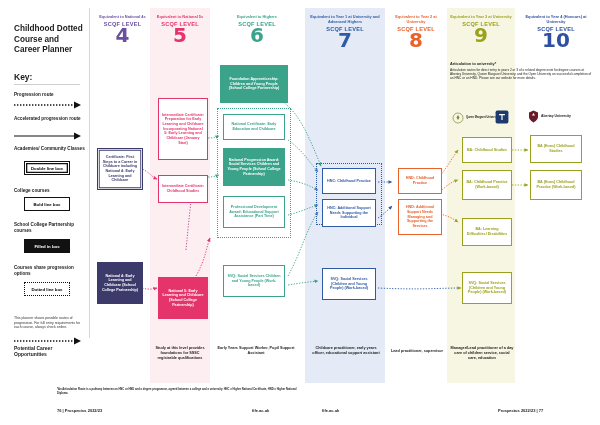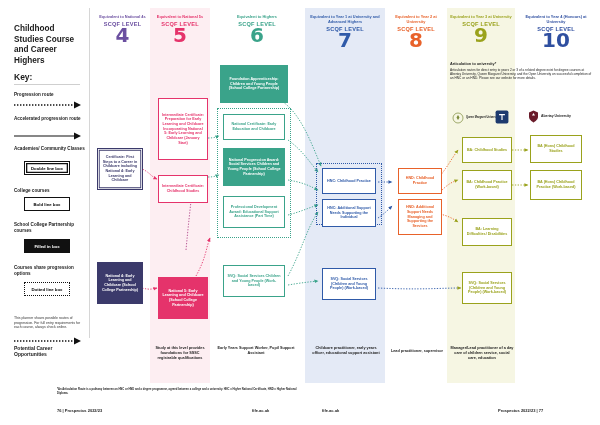--- a/index.html
+++ b/index.html
@@ -91,21 +91,21 @@
 
   <div class="band b4"></div>
   <div class="band b5"></div>
   <div class="band b6"></div>
   <div class="band b7"></div>
   <div class="band b8"></div>
   <div class="band b9"></div>
   <div class="band b10"></div>
 
   <div id="keypanel">
-    <div id="title">Childhood Studies Course and Career Highers</div>
+    <div id="title">Childhood Dotted Course and Career Planner</div>
     <div id="keyword">Key:</div>
     <div id="keyrule"></div>
 
     <div class="kl" style="top:92px;">Progression route</div>
     <div class="karrow" style="top:101px;">
       <svg width="70" height="8" viewBox="0 0 70 8">
         <line x1="0" y1="4" x2="60" y2="4" stroke="#111" stroke-width="1.3" stroke-dasharray="1.4 1.6"></line>
         <path d="M60,0.6 L67,4 L60,7.4 Z" fill="#111"></path>
       </svg>
     </div>

